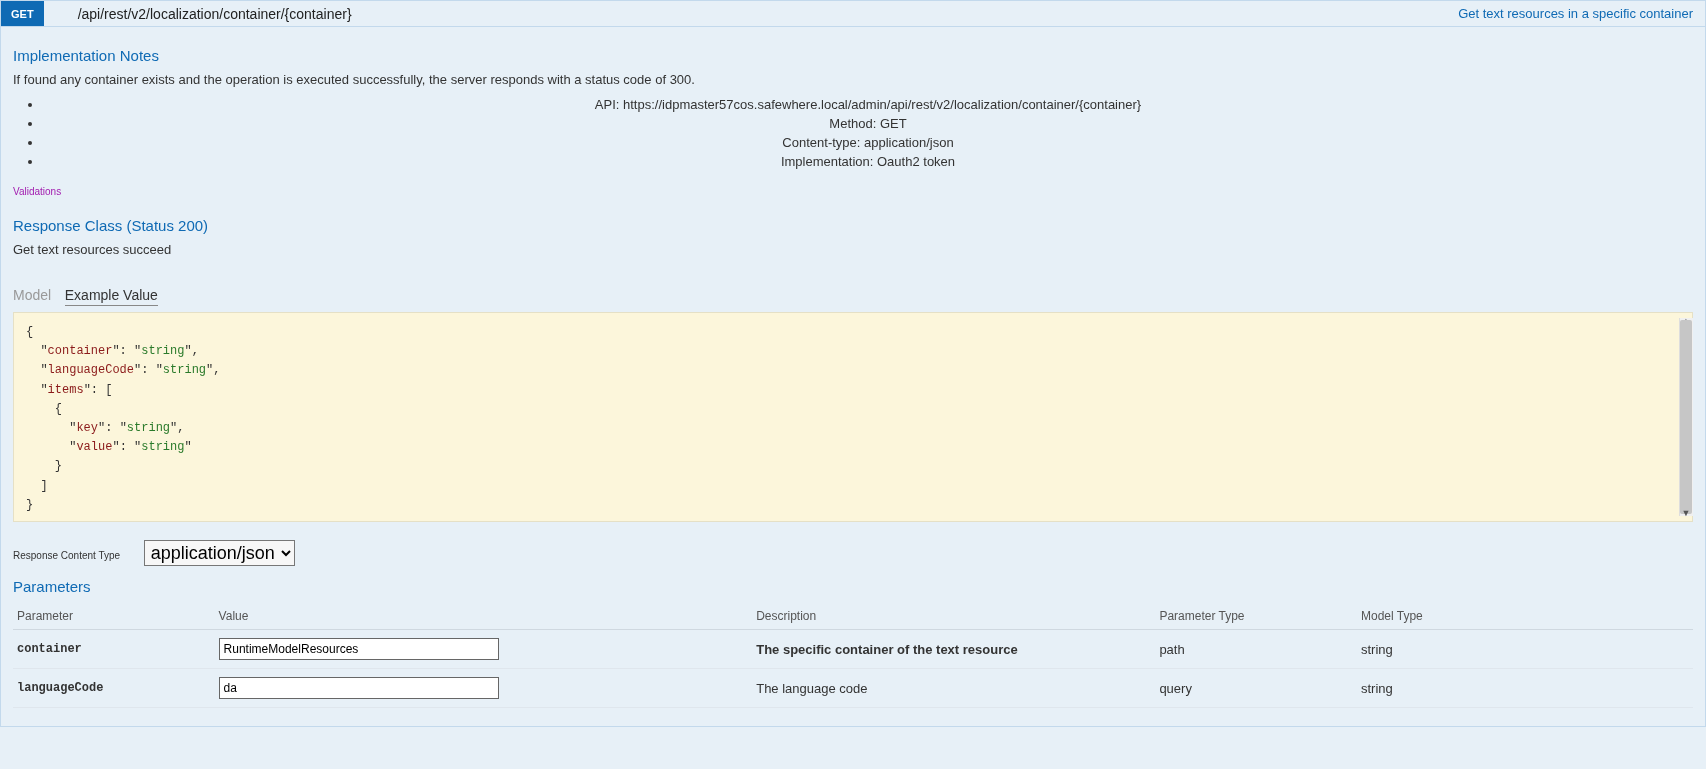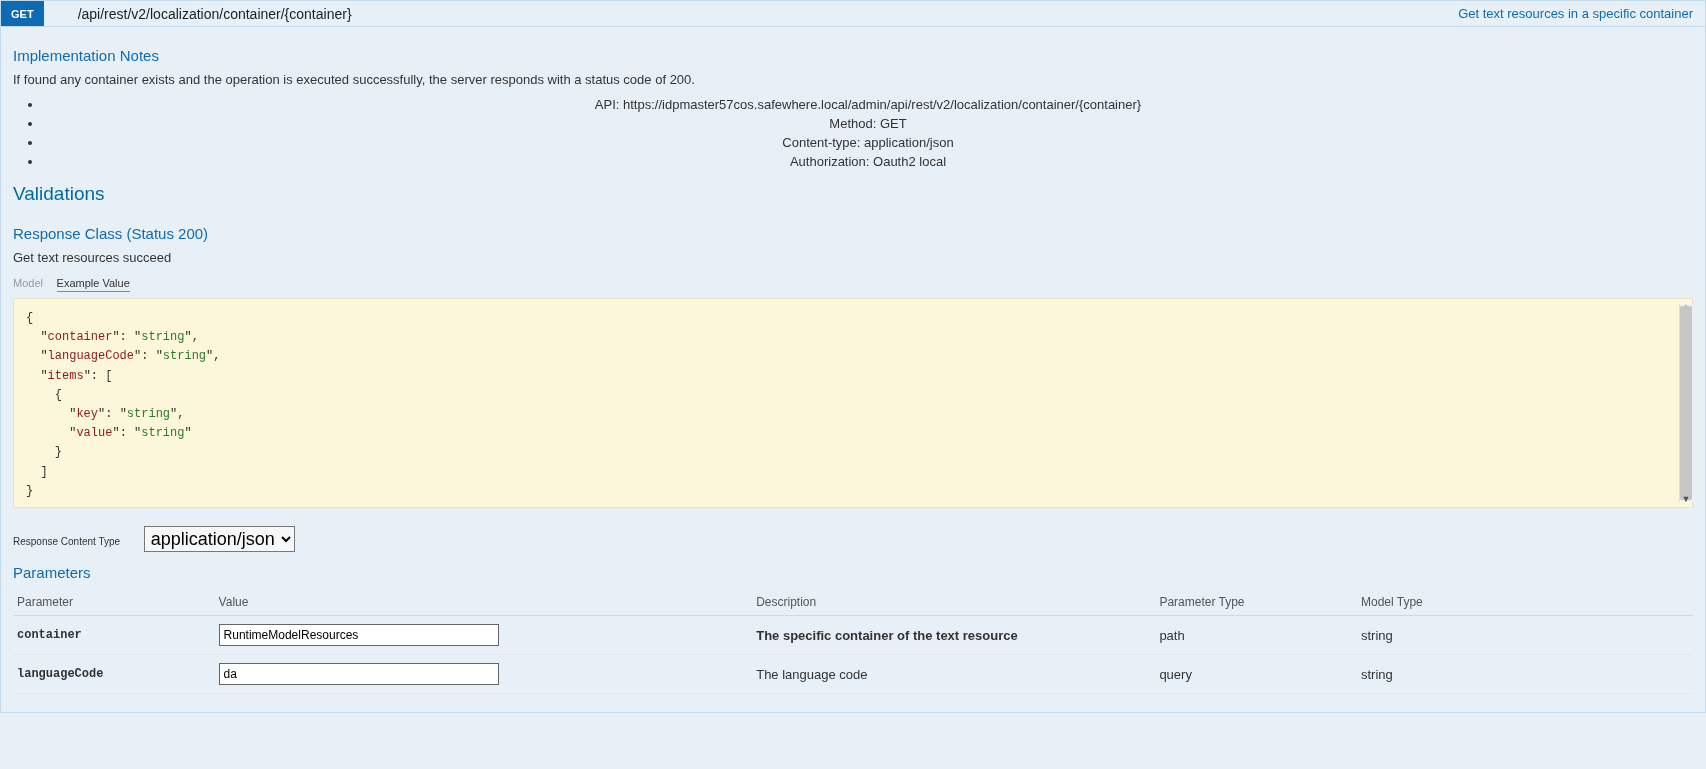--- a/index.html
+++ b/index.html
@@ -58,37 +58,38 @@
   }
   ul.notes-list {
     margin: 6px 0 14px 30px;
     text-align: center;
   }
   ul.notes-list li {
     margin: 4px 0;
     color: #333;
   }
   .validations-link {
-    color: #0369a1;
-    font-size: 19px;
+    color: #a21caf;
+    font-size: 10px;
     display: inline-block;
     margin-bottom: 12px;
   }
   .resp-desc {
     margin: 6px 0 10px 0;
     color: #333;
   }
   .tabs {
     margin-bottom: 0;
   }
   .tab {
     display: inline-block;
     margin-right: 10px;
-    font-size: 11px;
+    font-size: 14px;
     padding-bottom: 2px;
+    margin-top: 20px;
   }
   .tab.inactive { color: #999; }
   .tab.active { color: #333; border-bottom: 1px solid #888; }
   .example-box {
     background: #fcf6db;
     border: 1px solid #e5e0c6;
     padding: 10px 12px;
     margin-top: 6px;
     font-family: Consolas, "Courier New", monospace;
     font-size: 12px;
@@ -193,26 +194,26 @@
 
   <div class="op-header">
     <span class="method-badge">GET</span>
     <span class="op-path">/api/rest/v2/localization/container/{container}</span>
     <span class="op-summary">Get text resources in a specific container</span>
   </div>
 
   <div class="op-body">
 
     <h4 class="section-title">Implementation Notes</h4>
-    <p class="notes-text">If found any container exists and the operation is executed successfully, the server responds with a status code of 200.</p>
+    <p class="notes-text">If found any container exists and the operation is executed successfully, the server responds with a status code of 300.</p>
     <ul class="notes-list">
       <li>API: https://idpmaster57cos.safewhere.local/admin/api/rest/v2/localization/container/{container}</li>
       <li>Method: GET</li>
       <li>Content-type: application/json</li>
-      <li>Authorization: Oauth2 local</li>
+      <li>Implementation: Oauth2 token</li>
     </ul>
 
     <a class="validations-link">Validations</a>
 
     <h4 class="section-title">Response Class (Status 200)</h4>
     <p class="resp-desc">Get text resources succeed</p>
 
     <div class="tabs">
       <span class="tab inactive">Model</span>
       <span class="tab active">Example Value</span>

